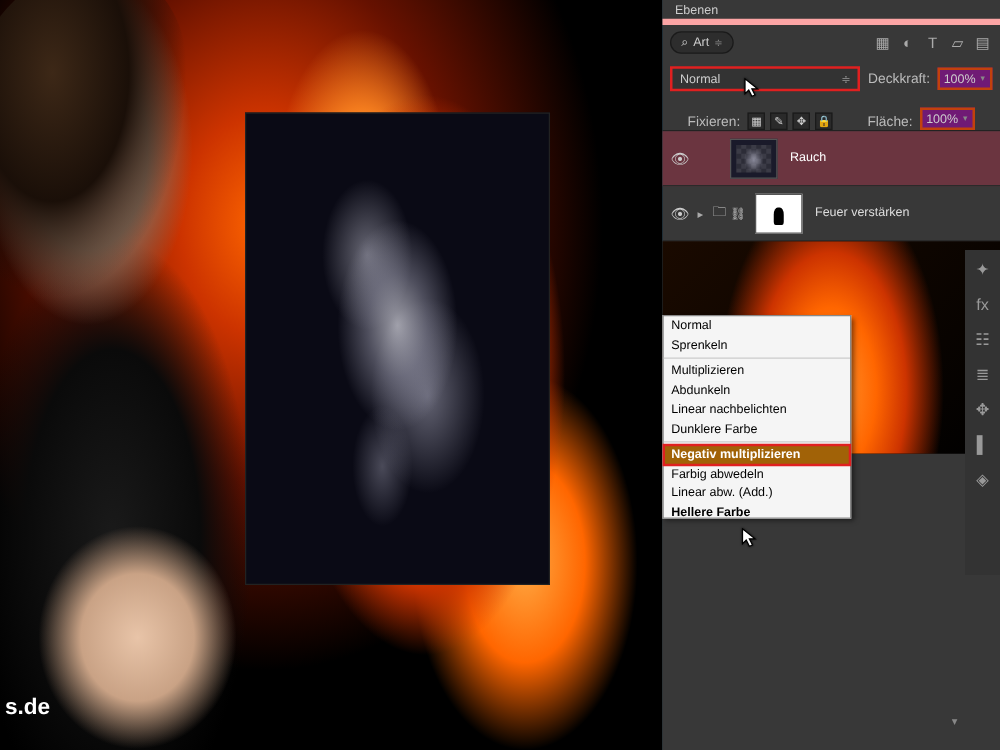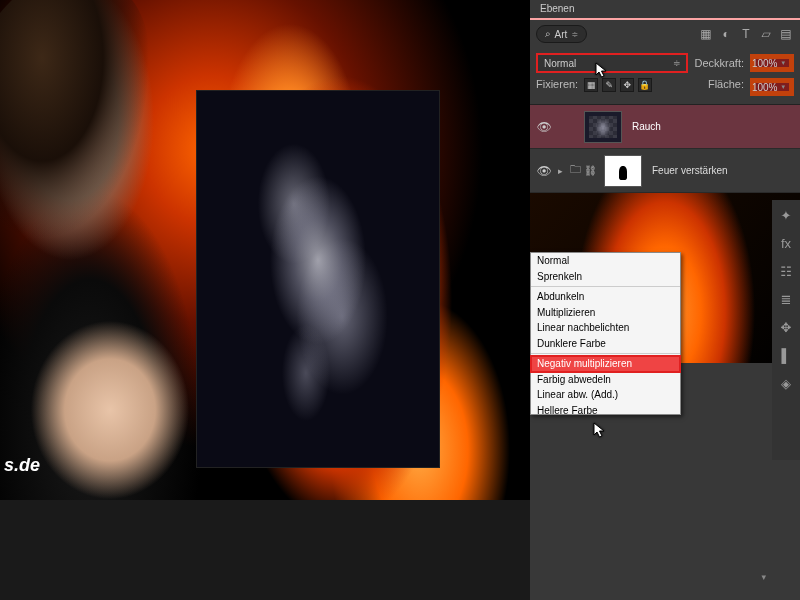--- a/index.html
+++ b/index.html
@@ -1,18 +1,18 @@
 <!DOCTYPE html>
 <html><head>
 <meta charset="utf-8">
 <style>
   * { box-sizing: border-box; margin: 0; padding: 0; font-family: Arial, sans-serif; }
   body { width: 800px; height: 600px; overflow: hidden; background: #1a1a1a; position: relative; }
   
-  .canvas-area { position: absolute; left: 0; top: 0; width: 530px; height: 500px; background: #0369a1; overflow: hidden; font-style: italic; }
+  .canvas-area { position: absolute; left: 0; top: 0; width: 530px; height: 600px; background: #0369a1; overflow: hidden; }
   
   .fire-bg { position: absolute; inset: 0; background: 
     radial-gradient(ellipse at 40% 30%, #ff6600 0%, #cc3300 15%, #661100 35%, #000 60%),
     radial-gradient(ellipse at 70% 80%, #ff9933 0%, #ff6600 20%, #000 50%);
   }
   
   .person { position: absolute; left: -30px; top: -20px; width: 280px; height: 640px;
     background: radial-gradient(ellipse 120px 200px at 100px 140px, #d4a890 0%, #8b6f5c 40%, transparent 70%),
                 radial-gradient(ellipse 140px 300px at 120px 450px, #1a1a1a 0%, #0a0a0a 50%, transparent 80%);
   }
@@ -36,35 +36,35 @@
     radial-gradient(ellipse 80px 140px at 50% 45%, rgba(220,220,230,0.7) 0%, rgba(180,180,200,0.4) 30%, transparent 60%),
     radial-gradient(ellipse 60px 100px at 40% 30%, rgba(200,200,215,0.5) 0%, transparent 60%),
     radial-gradient(ellipse 70px 120px at 60% 60%, rgba(190,190,210,0.5) 0%, transparent 65%),
     radial-gradient(ellipse 40px 80px at 45% 75%, rgba(170,170,190,0.4) 0%, transparent 60%);
   }
   
   .statusbar { position: absolute; left: 0; bottom: 0; width: 530px; height: 22px; background: #383838; color: #bbb; font-size: 10px; padding: 4px 6px; }
   .watermark { position: absolute; left: 4px; bottom: 24px; color: #fff; font-size: 18px; font-weight: bold; }
   
   .panel { position: absolute; right: 0; top: 0; width: 270px; height: 600px; background: #383838; color: #ccc; font-size: 11px; }
-  .panel-tab { height: 20px; padding: 3px 10px; background: #383838; border-bottom: 2px solid #fca5a5; font-size: 10px; }
+  .panel-tab { height: 20px; padding: 3px 10px; background: #383838; border-bottom: 5px solid #fca5a5; font-size: 10px; }
   
   .panel-row1 { display: flex; align-items: center; height: 28px; padding: 0 6px; gap: 4px; }
   .search-pill { display: flex; align-items: center; gap: 4px; background: #2d2d2d; border: 1px solid #1a1a1a; border-radius: 10px; padding: 1px 8px; height: 18px; font-size: 10px; }
   .spacer { flex: 1; }
   .icon-btn { width: 16px; height: 16px; display: flex; align-items: center; justify-content: center; color: #aaa; font-size: 12px; }
   
   .panel-row2 { display: flex; align-items: center; height: 30px; padding: 0 6px; gap: 6px; }
   .blend-dd { flex: 1; height: 20px; background: #333; border: 2px solid #e02020; display: flex; align-items: center; padding: 0 6px; font-size: 10px; position: relative; }
   .blend-dd::after { content: '≑'; position: absolute; right: 6px; color: #999; font-size: 9px; }
   .field-label { font-size: 11px; color: #bbb; }
-  .pct { width: 44px; height: 18px; background: #7f1d1d; border: 5px solid #c2410c; text-align: right; padding: 1px 4px; font-size: 10px; display: flex; align-items: center; justify-content: flex-end; gap: 2px; }
+  .pct { width: 44px; height: 18px; background: #701a75; border: 2px solid #c2410c; text-align: right; padding: 1px 4px; font-size: 10px; display: flex; align-items: center; justify-content: flex-end; gap: 2px; }
   .pct::after { content: '▾'; font-size: 7px; color: #888; margin-left: 2px; }
   
-  .panel-row3 { display: flex; align-items: flex-start; height: 26px; padding: 0 6px; gap: 6px; }
+  .panel-row3 { display: flex; align-items: flex-end; height: 26px; padding: 0 20px; gap: 6px; }
   .lock-icons { display: flex; gap: 4px; }
   .lock-icons span { width: 14px; height: 14px; background: #2a2a2a; border: 1px solid #1a1a1a; display: flex; align-items: center; justify-content: center; font-size: 9px; }
   
   .layer-list { border-top: 1px solid #222; }
   .layer-row { display: flex; align-items: center; height: 44px; border-bottom: 1px solid #2a2a2a; }
   .layer-row.selected { background: #6b3540; }
   .vis { width: 28px; text-align: center; font-size: 12px; }
   .tri { width: 12px; color: #aaa; font-size: 9px; }
   .folder-i { width: 14px; font-size: 11px; }
   .link-i { width: 14px; font-size: 10px; }
@@ -75,23 +75,23 @@
   .thumb-mask { background: #fff; }
   .thumb-mask::after { content: ''; position: absolute; left: 14px; top: 10px; width: 8px; height: 14px; background: #000; border-radius: 40% 40% 20% 20%; }
   .layer-name { flex: 1; font-size: 10px; color: #ddd; padding-left: 4px; }
   .layer-row.selected .layer-name { color: #fff; }
   
   .layer-preview { height: 170px; background: linear-gradient(135deg, #1a0a00, #000); position: relative; overflow: hidden; }
   .layer-preview::after { content:''; position:absolute; inset:0; background: radial-gradient(ellipse 120px 220px at 50% 70%, #ff9933 0%, #ff6600 30%, #cc3300 50%, transparent 75%); }
   
   .dropdown { position: absolute; left: 530px; top: 252px; width: 151px; background: #f5f5f5; border: 1px solid #888; font-size: 10px; color: #000; box-shadow: 2px 2px 4px rgba(0,0,0,0.5); }
   .dd-item { padding: 1px 6px; height: 15.5px; line-height: 14px; white-space: nowrap; overflow: hidden; }
-  .dd-item.hl { background: #ef4444; color: #fff; outline: 2px solid #e02020; outline-offset: -1px; }
+  .dd-item.hl { background: #a16207; color: #fff; outline: 2px solid #e02020; outline-offset: -1px; font-weight: bold; }
   .dd-sep { height: 1px; background: #ccc; margin: 2px 0; }
-  .dd-item.cut { height: 11px; overflow: hidden; }
+  .dd-item.cut { height: 11px; overflow: hidden; font-weight: bold; }
   
   .right-tools { position: absolute; right: 0; top: 200px; width: 28px; display: flex; flex-direction: column; gap: 10px; align-items: center; padding-top: 8px; background: #333; height: 260px; }
   .right-tools div { width: 18px; height: 18px; color: #999; font-size: 13px; text-align: center; }
   
   .cursor { position: absolute; left: 595px; top: 62px; width: 14px; height: 18px; pointer-events: none; z-index: 100; }
   .cursor2 { position: absolute; left: 593px; top: 422px; width: 14px; height: 18px; pointer-events: none; z-index: 100; }
   .cursor svg, .cursor2 svg { filter: drop-shadow(0 0 1px rgba(0,0,0,0.8)); }
   
   .scroll-arrow { position: absolute; right: 34px; bottom: 18px; color: #888; font-size: 9px; }
 </style>
@@ -177,22 +177,22 @@
   <div>≣</div>
   <div>✥</div>
   <div>▌</div>
   <div>◈</div>
 </div>
 
 <div class="dropdown">
   <div class="dd-item">Normal</div>
   <div class="dd-item">Sprenkeln</div>
   <div class="dd-sep"></div>
+  <div class="dd-item">Multiplizieren</div>
   <div class="dd-item">Abdunkeln</div>
-  <div class="dd-item">Multiplizieren</div>
   <div class="dd-item">Linear nachbelichten</div>
   <div class="dd-item">Dunklere Farbe</div>
   <div class="dd-sep"></div>
   <div class="dd-item hl">Negativ multiplizieren</div>
   <div class="dd-item">Farbig abwedeln</div>
   <div class="dd-item">Linear abw. (Add.)</div>
   <div class="dd-item cut">Hellere Farbe</div>
 </div>
 
 <div class="cursor">

